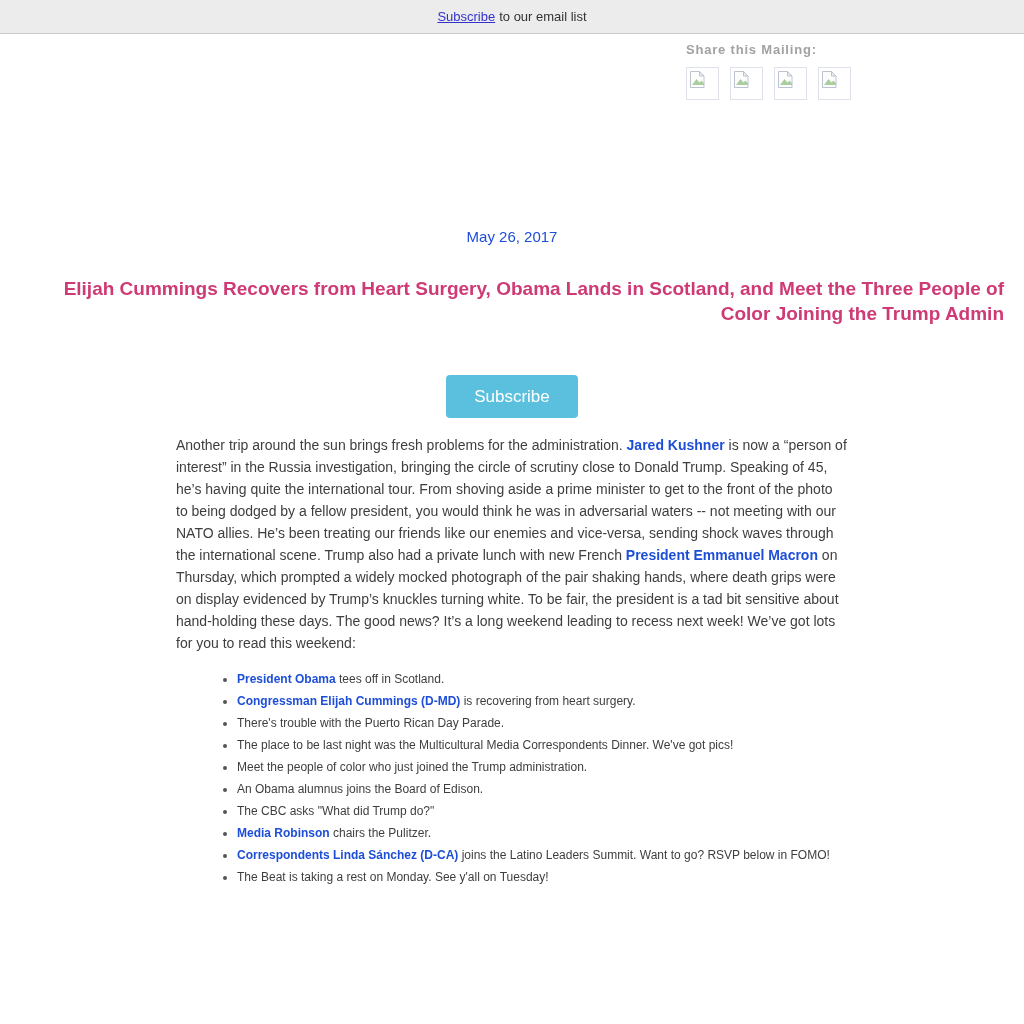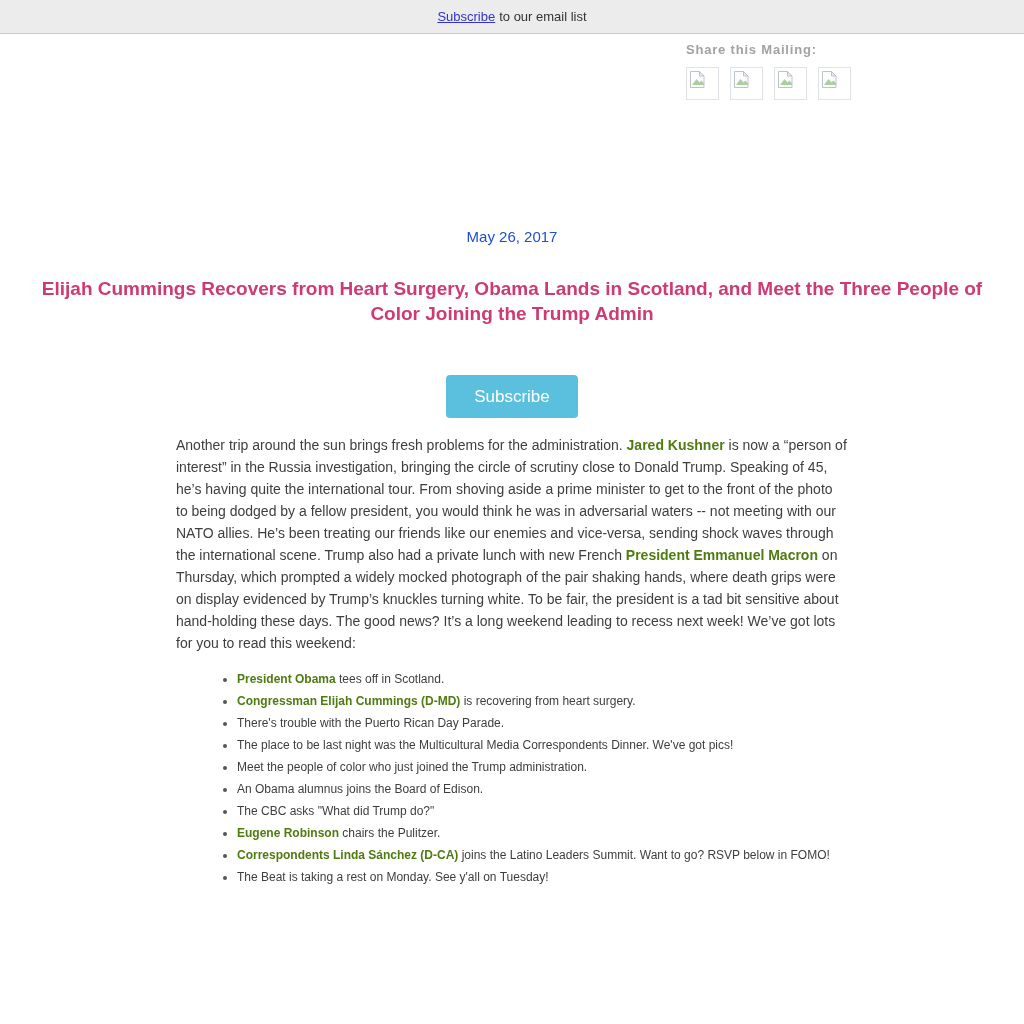--- a/index.html
+++ b/index.html
@@ -30,34 +30,34 @@
   .share-box{
     width:33px;height:33px;border:1px solid var(--share-border);
     background:#fff;display:block;padding:2px;text-decoration:none;
   }
   .spacer{height:128px;}
   .date{
     text-align:center;font-size:15px;color:#1d4ed8;line-height:18px;
   }
   .headline{
     margin:30px auto 0;max-width:1000px;padding:0 8px;
-    text-align:center;font-size:19px;font-weight:bold;line-height:25px;
+    text-align:right;font-size:19px;font-weight:bold;line-height:25px;
     color:var(--headline);
   }
   .btn-row{margin-top:49px;text-align:center;}
   .btn{
     display:inline-block;background:var(--button-bg);color:#ffffff;
     font-size:17px;line-height:17px;padding:13px 28px;border-radius:4px;
     text-decoration:none;
   }
   .body-copy{
     width:672px;margin:16px auto 0;font-size:14px;line-height:22px;
     color:var(--body-text);
   }
-  .body-copy strong, .bullets strong{color:#4d7c0f;margin-top:28px;}
+  .body-copy strong, .bullets strong{color:#1d4ed8;margin-top:28px;}
   .bullets{
     width:672px;margin:14px auto 0;padding-left:61px;list-style:disc outside;
     font-size:12px;line-height:22px;color:var(--body-text);
   }
   .bullets li::marker{color:#555;font-size:12px;}
 </style>
 </head>
 <body>
 
 <div class="page">
@@ -106,18 +106,18 @@
   <div class="body-copy">Another trip around the sun brings fresh problems for the administration. <strong>Jared Kushner</strong> is now a “person of interest” in the Russia investigation, bringing the circle of scrutiny close to Donald Trump. Speaking of 45, he’s having quite the international tour. From shoving aside a prime minister to get to the front of the photo to being dodged by a fellow president, you would think he was in adversarial waters -- not meeting with our NATO allies. He’s been treating our friends like our enemies and vice-versa, sending shock waves through the international scene. Trump also had a private lunch with new French <strong>President Emmanuel Macron</strong> on Thursday, which prompted a widely mocked photograph of the pair shaking hands, where death grips were on display evidenced by Trump’s knuckles turning white. To be fair, the president is a tad bit sensitive about hand-holding these days. The good news? It’s a long weekend leading to recess next week!  We’ve got lots for you to read this weekend:</div>
 
   <ul class="bullets">
       <li><strong>President Obama</strong> tees off in Scotland.</li>
       <li><strong>Congressman Elijah Cummings (D-MD)</strong> is recovering from heart surgery.</li>
       <li>There's trouble with the Puerto Rican Day Parade.</li>
       <li>The place to be last night was the Multicultural Media Correspondents Dinner. We've got pics!</li>
       <li>Meet the people of color who just joined the Trump administration.</li>
       <li>An Obama alumnus joins the Board of Edison.</li>
       <li>The CBC asks "What did Trump do?"</li>
-      <li><strong>Eugene Robinson</strong> chairs the Pulitzer.</li>
+      <li><strong>Media Robinson</strong> chairs the Pulitzer.</li>
       <li><strong>Correspondents Linda Sánchez (D-CA)</strong> joins the Latino Leaders Summit. Want to go? RSVP below in FOMO!</li>
       <li>The Beat is taking a rest on Monday. See y'all on Tuesday!</li>
     </ul>
 
 </div>
 
 </body></html>

